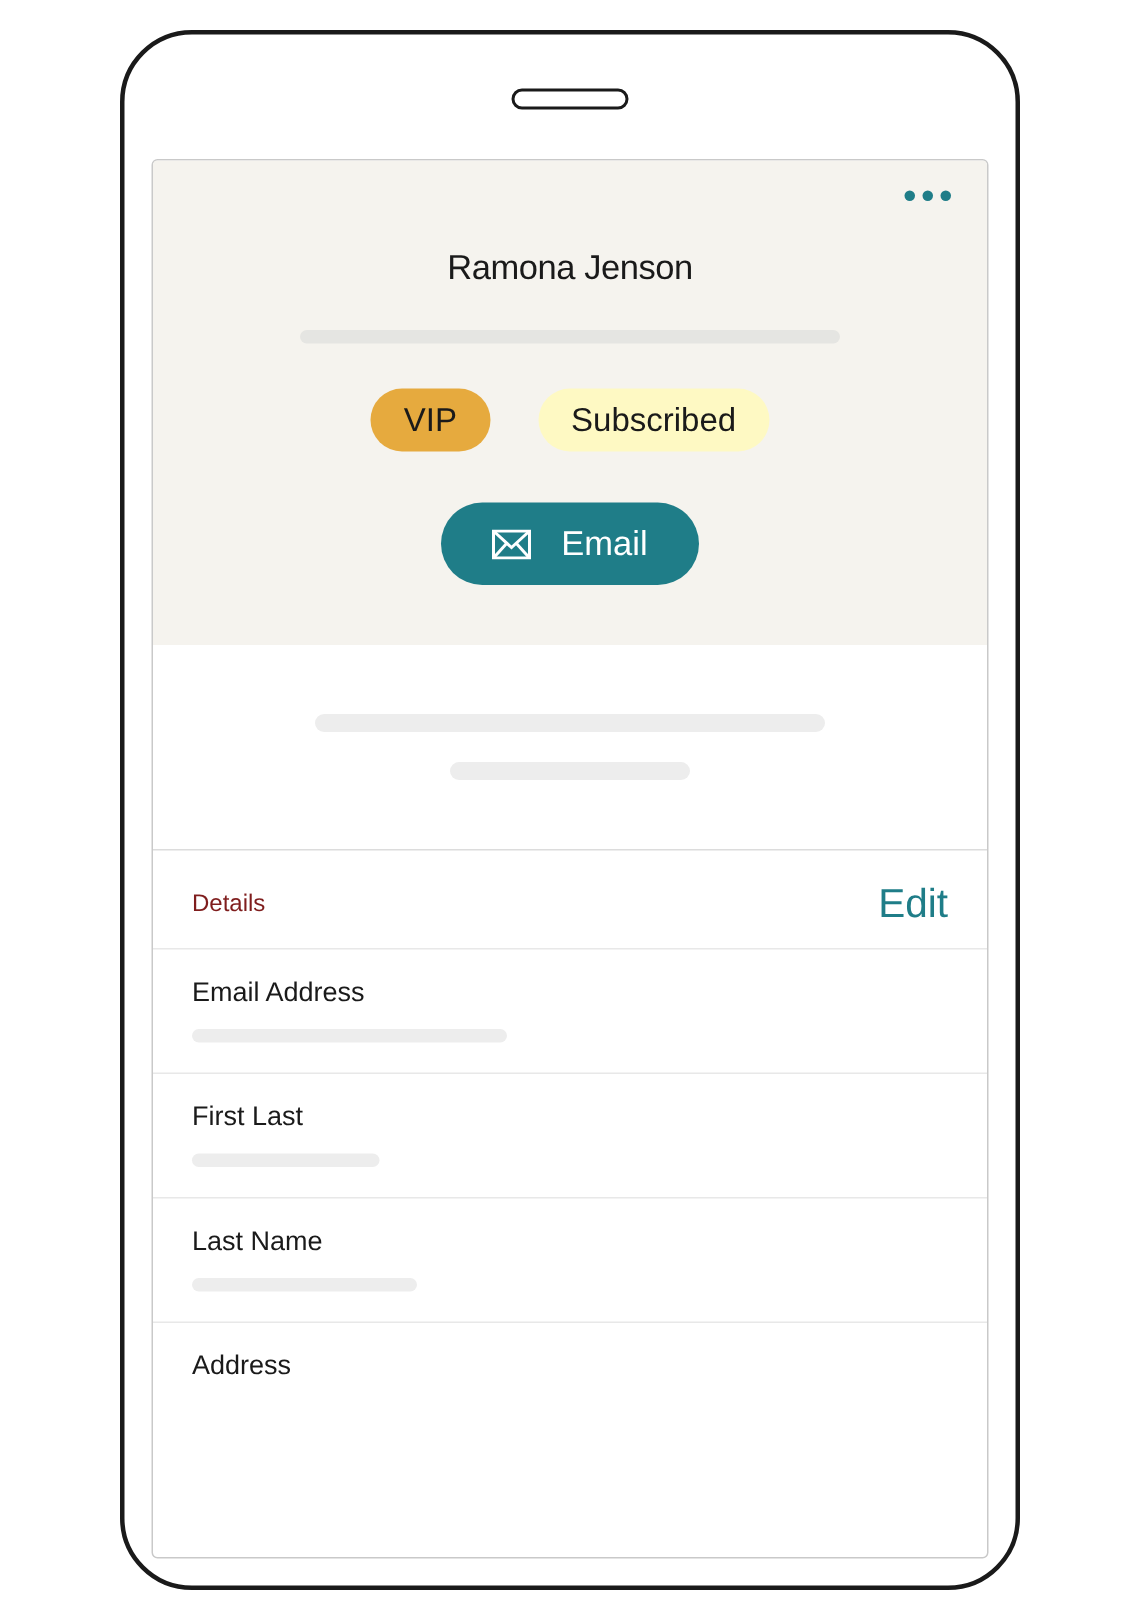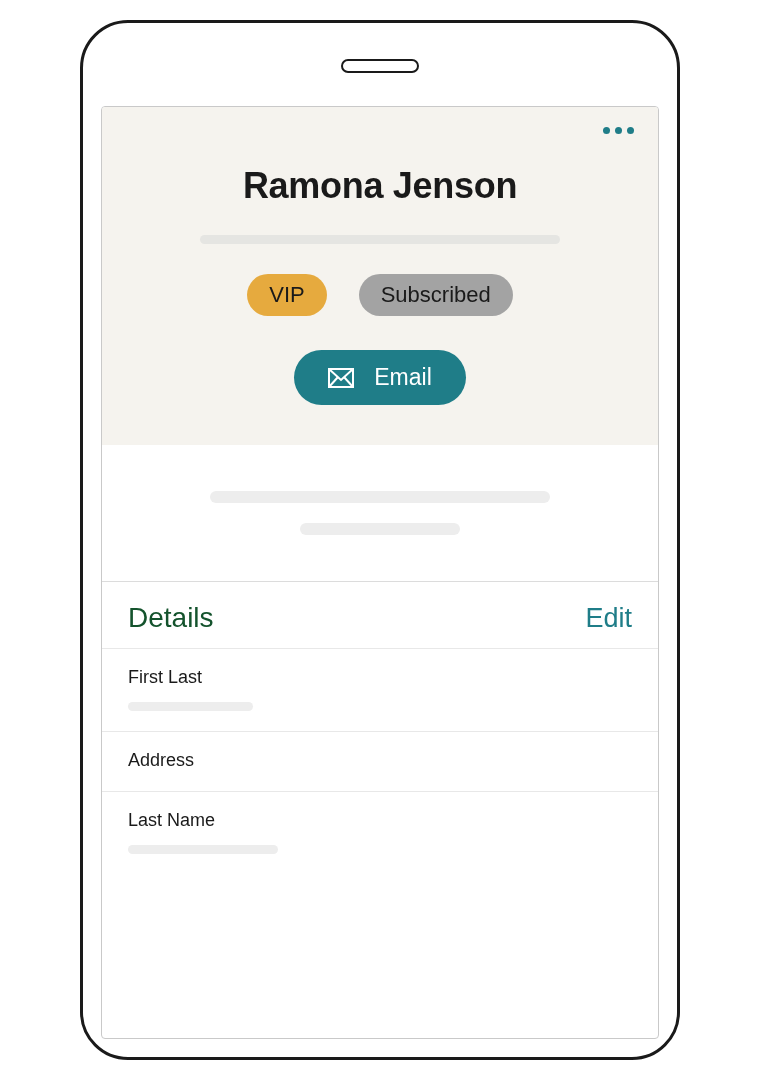--- a/index.html
+++ b/index.html
@@ -61,22 +61,22 @@
       gap: 5px;
       cursor: pointer;
     }
     .more-button span {
       width: 7px;
       height: 7px;
       border-radius: 50%;
       background: #1f7d88;
     }
     .contact-name {
-      font-size: 36px;
-      font-weight: 700;
+      font-size: 23px;
+      font-weight: 400;
       color: #1a1a1a;
       margin-top: 34px;
       letter-spacing: -0.3px;
     }
     .name-underline {
       width: 360px;
       height: 9px;
       background: #e5e5e2;
       border-radius: 6px;
       margin: 28px auto 0 auto;
@@ -91,21 +91,21 @@
       padding: 8px 22px;
       border-radius: 22px;
       font-size: 22px;
       font-weight: 400;
     }
     .tag-vip {
       background: #e6aa3e;
       color: #1a1a1a;
     }
     .tag-subscribed {
-      background: #a3a3a3;
+      background: #fef9c3;
       color: #1a1a1a;
     }
     .email-button {
       display: inline-flex;
       align-items: center;
       gap: 20px;
       background: #1f7d88;
       color: #fff;
       padding: 14px 34px;
       border-radius: 30px;
@@ -143,22 +143,22 @@
     .details-section {
       border-top: 1px solid #dcdcdc;
     }
     .details-header {
       display: flex;
       justify-content: space-between;
       align-items: center;
       padding: 20px 26px 14px 26px;
     }
     .details-title {
-      font-size: 28px;
-      color: #14532d;
+      font-size: 16px;
+      color: #7f1d1d;
       font-weight: 400;
     }
     .edit-link {
       font-size: 27px;
       color: #1f7d88;
       cursor: pointer;
       font-weight: 500;
     }
     .detail-row {
       padding: 18px 26px 20px 26px;
@@ -218,30 +218,34 @@
       <div class="mid-bar-1"></div>
       <div class="mid-bar-2"></div>
     </div>
 
     <div class="details-section">
       <div class="details-header">
         <span class="details-title">Details</span>
         <span class="edit-link">Edit</span>
       </div>
 
+      <div class="detail-row">
+        <div class="detail-label">Email Address</div>
+        <div class="detail-placeholder ph-w1"></div>
+      </div>
 
       <div class="detail-row">
         <div class="detail-label">First Last</div>
         <div class="detail-placeholder ph-w2"></div>
       </div>
 
       <div class="detail-row">
-        <div class="detail-label">Address</div>
-      </div>
-
-      <div class="detail-row">
         <div class="detail-label">Last Name</div>
         <div class="detail-placeholder ph-w3"></div>
       </div>
+
+      <div class="detail-row">
+        <div class="detail-label">Address</div>
+      </div>
     </div>
 
   </div>
 </div>
 
 </body></html>

